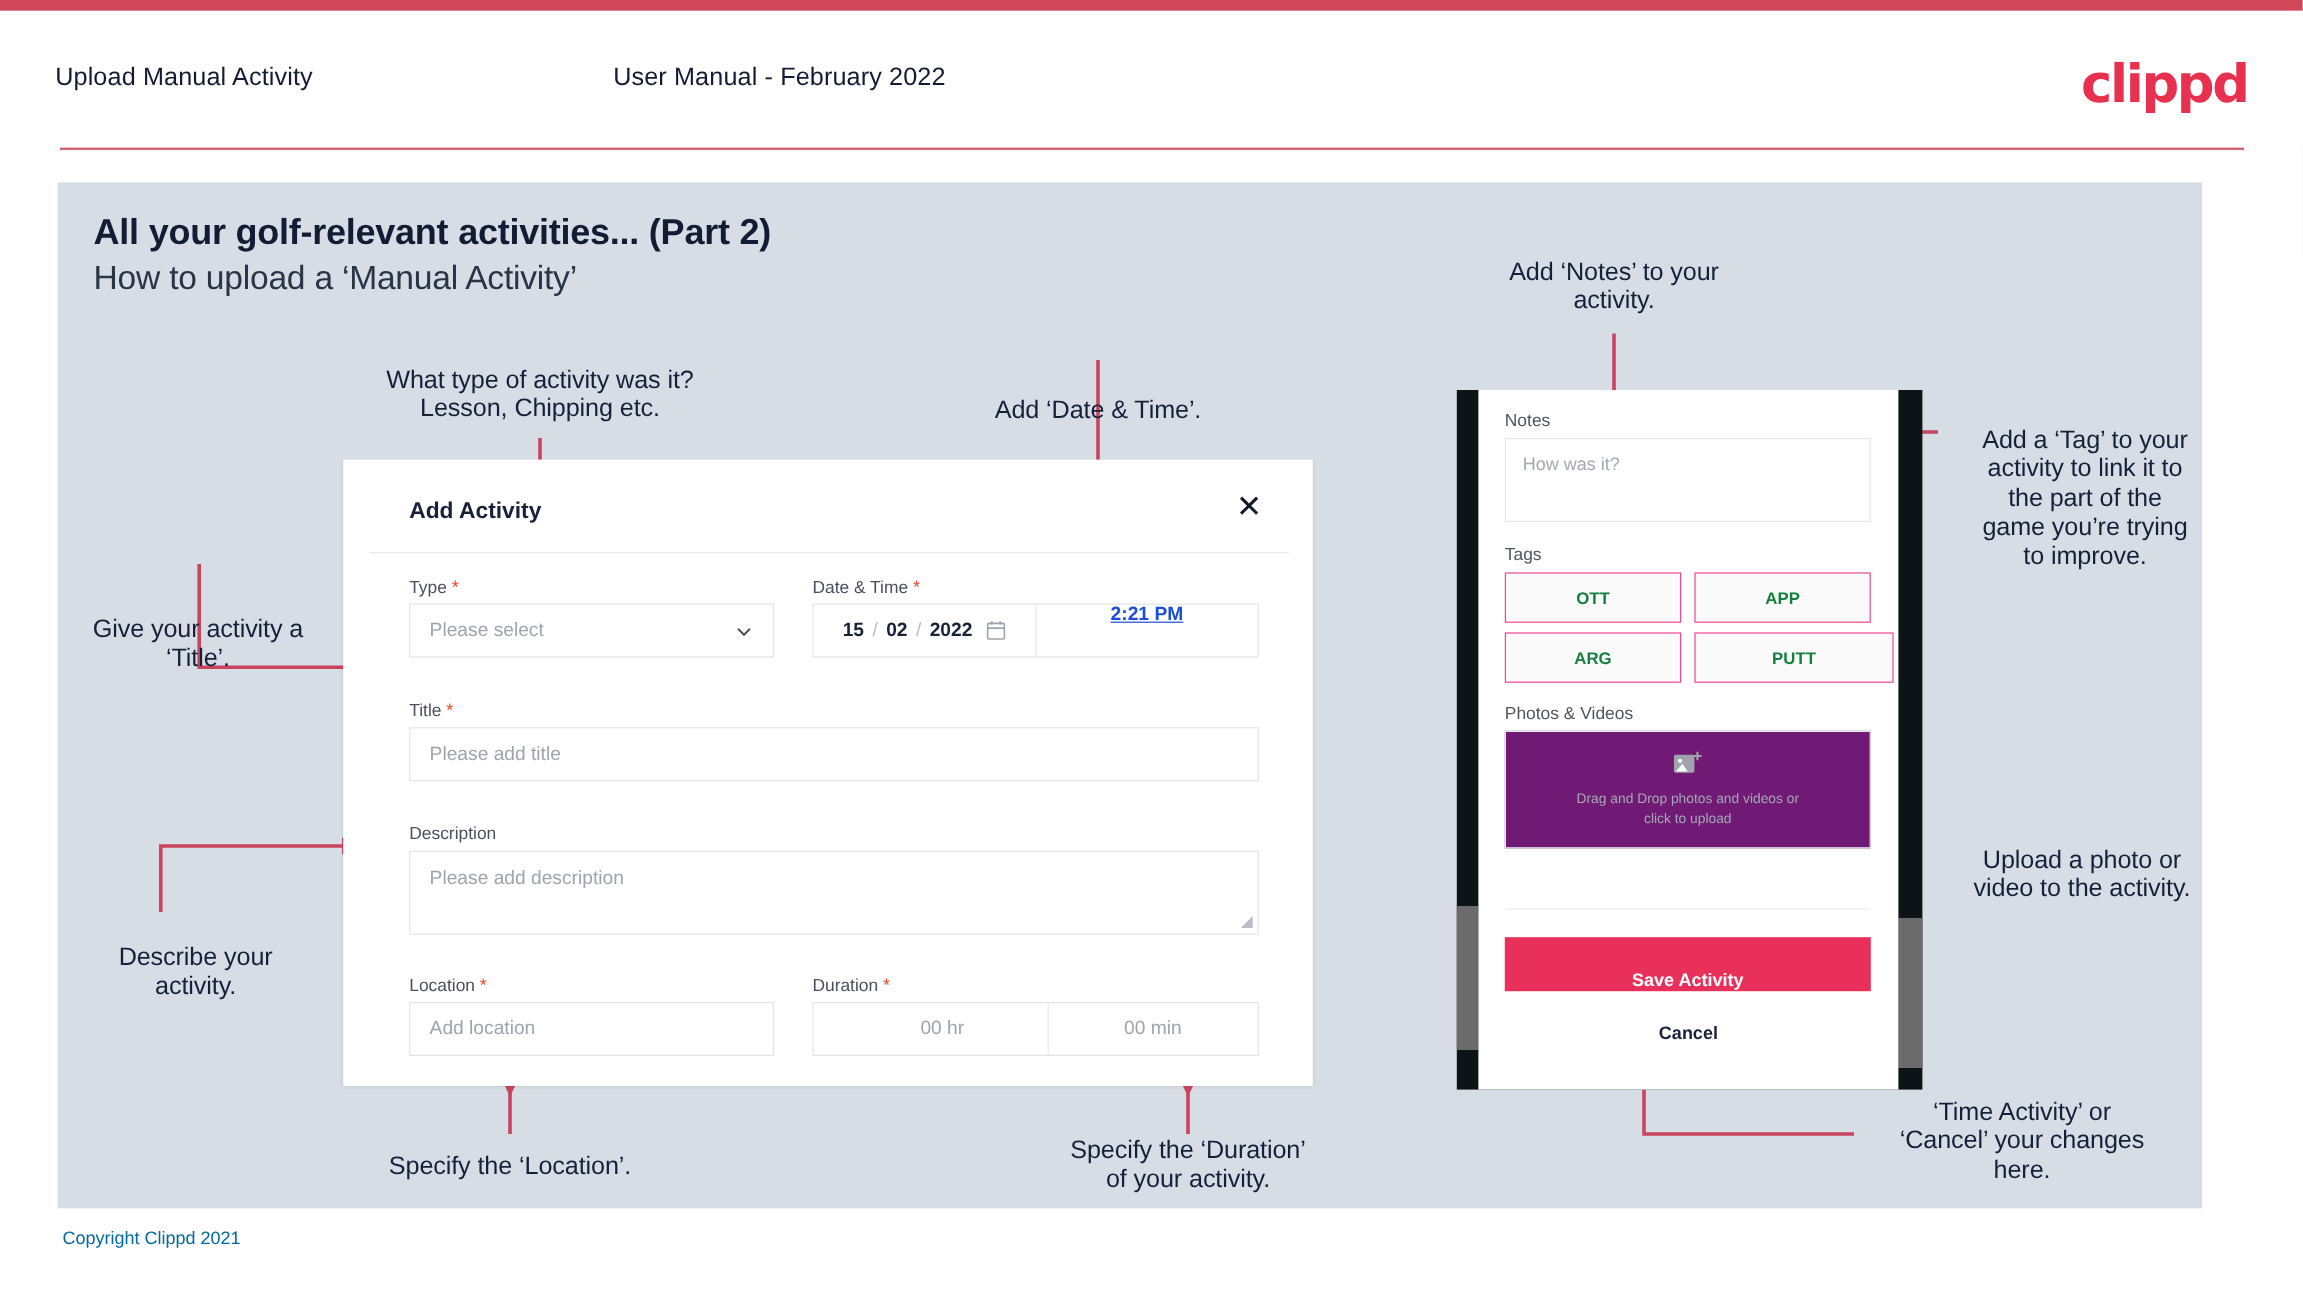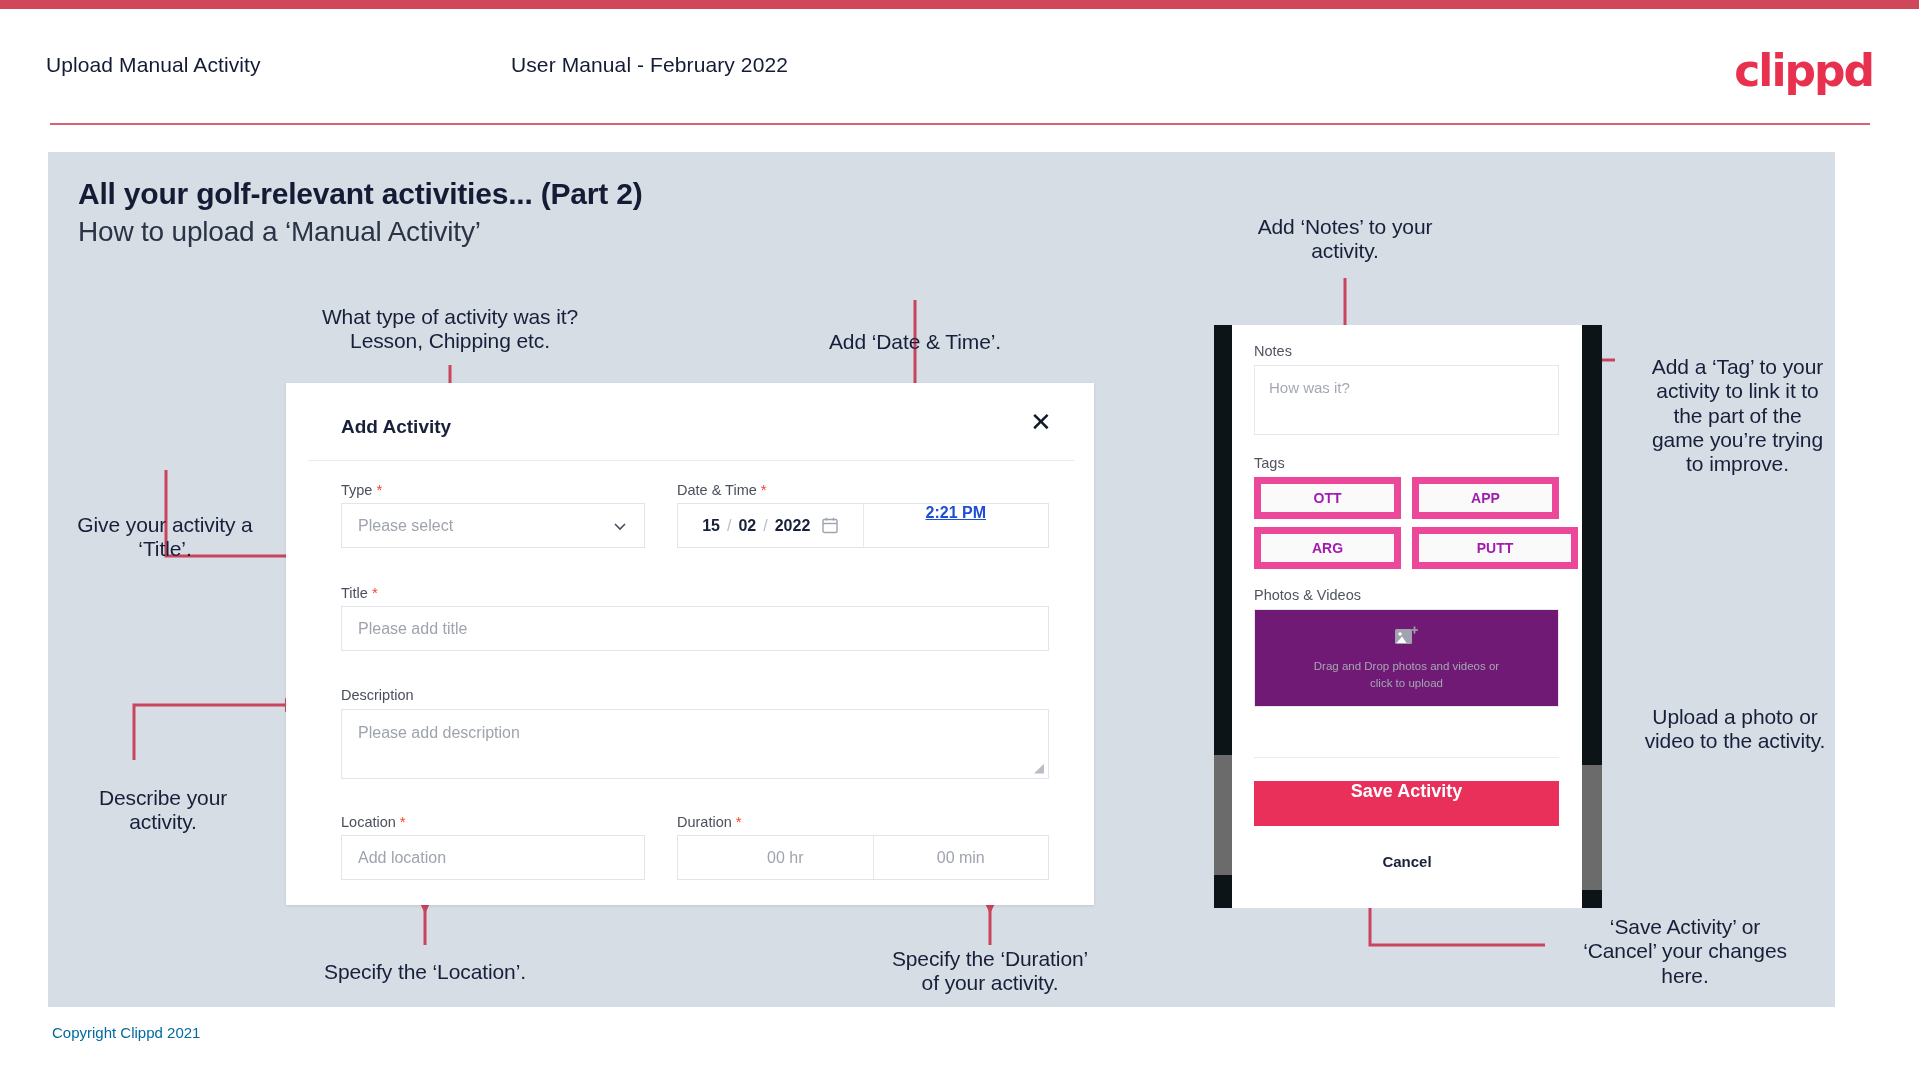--- a/index.html
+++ b/index.html
@@ -55,28 +55,28 @@
   .ta .ph{position:absolute;left:0;top:14px;}
   .ta-grip{position:absolute;right:4px;bottom:3px;font-size:13px;color:#b9bdc6;transform:rotate(0deg);}
   
   .phone{position:absolute;left:1214px;top:325px;width:388px;height:583px;background:#0d1418;}
   .phone-screen{position:absolute;left:18px;top:0px;width:350px;height:583px;background:#fff;overflow:hidden;}
   .btn-left{position:absolute;left:0px;top:430px;width:18px;height:120px;background:#6b6b6b;}
   .btn-right{position:absolute;right:0px;top:440px;width:20px;height:125px;background:#6b6b6b;}
   .ph-label{position:absolute;font-size:14.5px;color:#4f545f;}
   .ph-box{position:absolute;border:1px solid #e6e8ec;box-sizing:border-box;background:#fff;}
   .ph-box .pht{position:absolute;left:14px;top:13px;font-size:15px;color:#a3a8b2;}
-  .tag{position:absolute;border:7px solid #ec4899;box-sizing:border-box;background:#fafafb;
-       display:flex;align-items:center;justify-content:center;font-size:14px;font-weight:700;color:#a21caf;}
+  .tag{position:absolute;border:1px solid #ec4899;box-sizing:border-box;background:#fafafb;
+       display:flex;align-items:center;justify-content:center;font-size:14px;font-weight:700;color:#15803d;}
   .drop{position:absolute;border:1px solid #e6e8ec;box-sizing:border-box;background:#701a75;
         display:flex;flex-direction:column;align-items:center;justify-content:center;gap:9px;}
   .drop-txt{font-size:11.5px;color:#a3a8b2;text-align:center;line-height:1.45;}
   .ph-rule{position:absolute;background:#ececf0;height:1px;}
-  .save-btn{position:absolute;background:#e8305a;color:#fff;display:flex;align-items:flex-start;
-            justify-content:center;font-size:18px;font-weight:700;cursor:pointer;}
+  .save-btn{position:absolute;background:#e8305a;color:#fff;display:flex;align-items:flex-end;
+            justify-content:center;font-size:15px;font-weight:700;cursor:pointer;}
   .cancel-btn{position:absolute;width:100%;text-align:center;font-size:15px;font-weight:700;color:#19213a;cursor:pointer;}
 </style>
 </head>
 <body>
 
 <div class="top-bar"></div>
 
 <div class="header">
   <div class="hdr-title">Upload Manual Activity</div>
   <div class="hdr-sub">User Manual - February 2022</div>
@@ -139,21 +139,21 @@
 of your activity.</div>
 <div class="anno" style="left:1230px;top:215px;width:230px;white-space:pre-line;">Add ‘Notes’ to your
 activity.</div>
 <div class="anno" style="left:1625px;top:355px;width:225px;white-space:pre-line;">Add a ‘Tag’ to your
 activity to link it to
 the part of the
 game you’re trying
 to improve.</div>
 <div class="anno" style="left:1620px;top:705px;width:230px;white-space:pre-line;">Upload a photo or
 video to the activity.</div>
-<div class="anno" style="left:1555px;top:915px;width:260px;white-space:pre-line;">‘Save Activity’ or
+<div class="anno" style="left:1555px;top:915px;width:260px;white-space:pre-line;">‘Time Activity’ or
 ‘Cancel’ your changes
 here.</div>
 
 <div class="dialog">
   <div class="dlg-title">Add Activity</div>
   <div class="dlg-close">✕</div>
   <div class="dlg-rule"></div>
 
   <div class="fld-label" style="left:55px;top:98px;">
     <span>Type</span>

